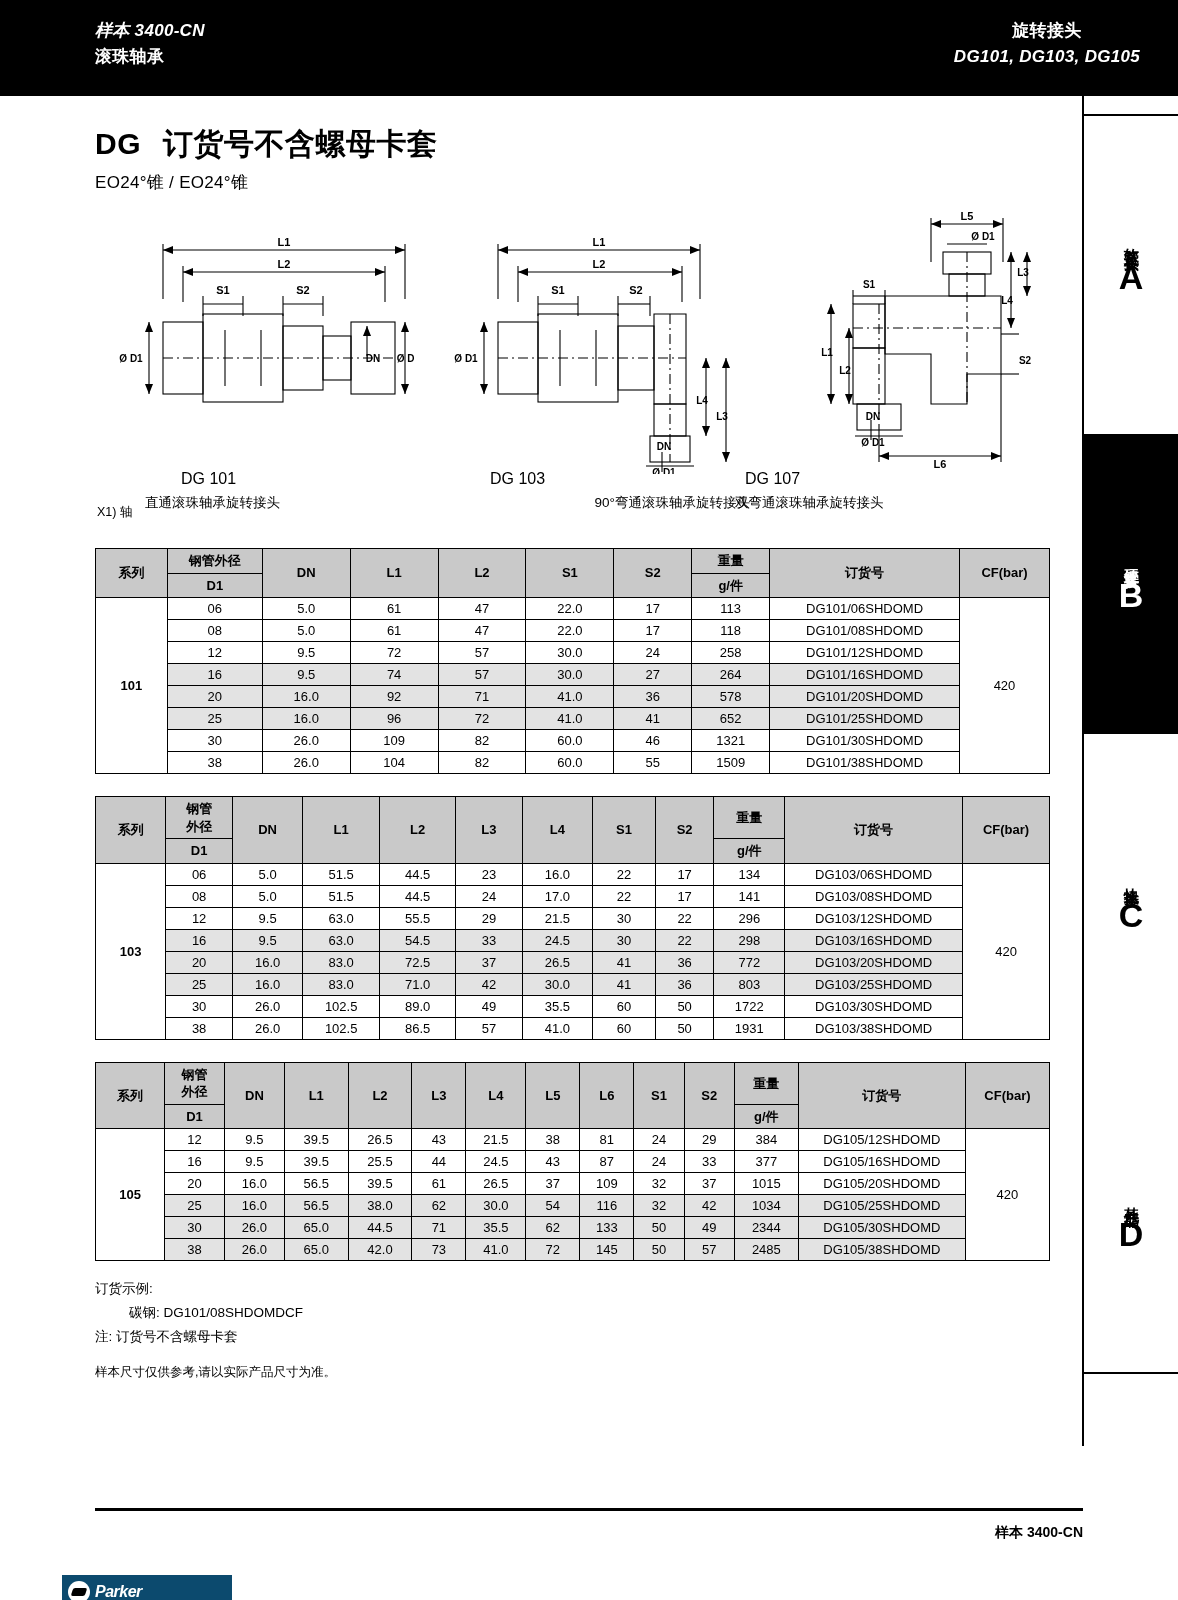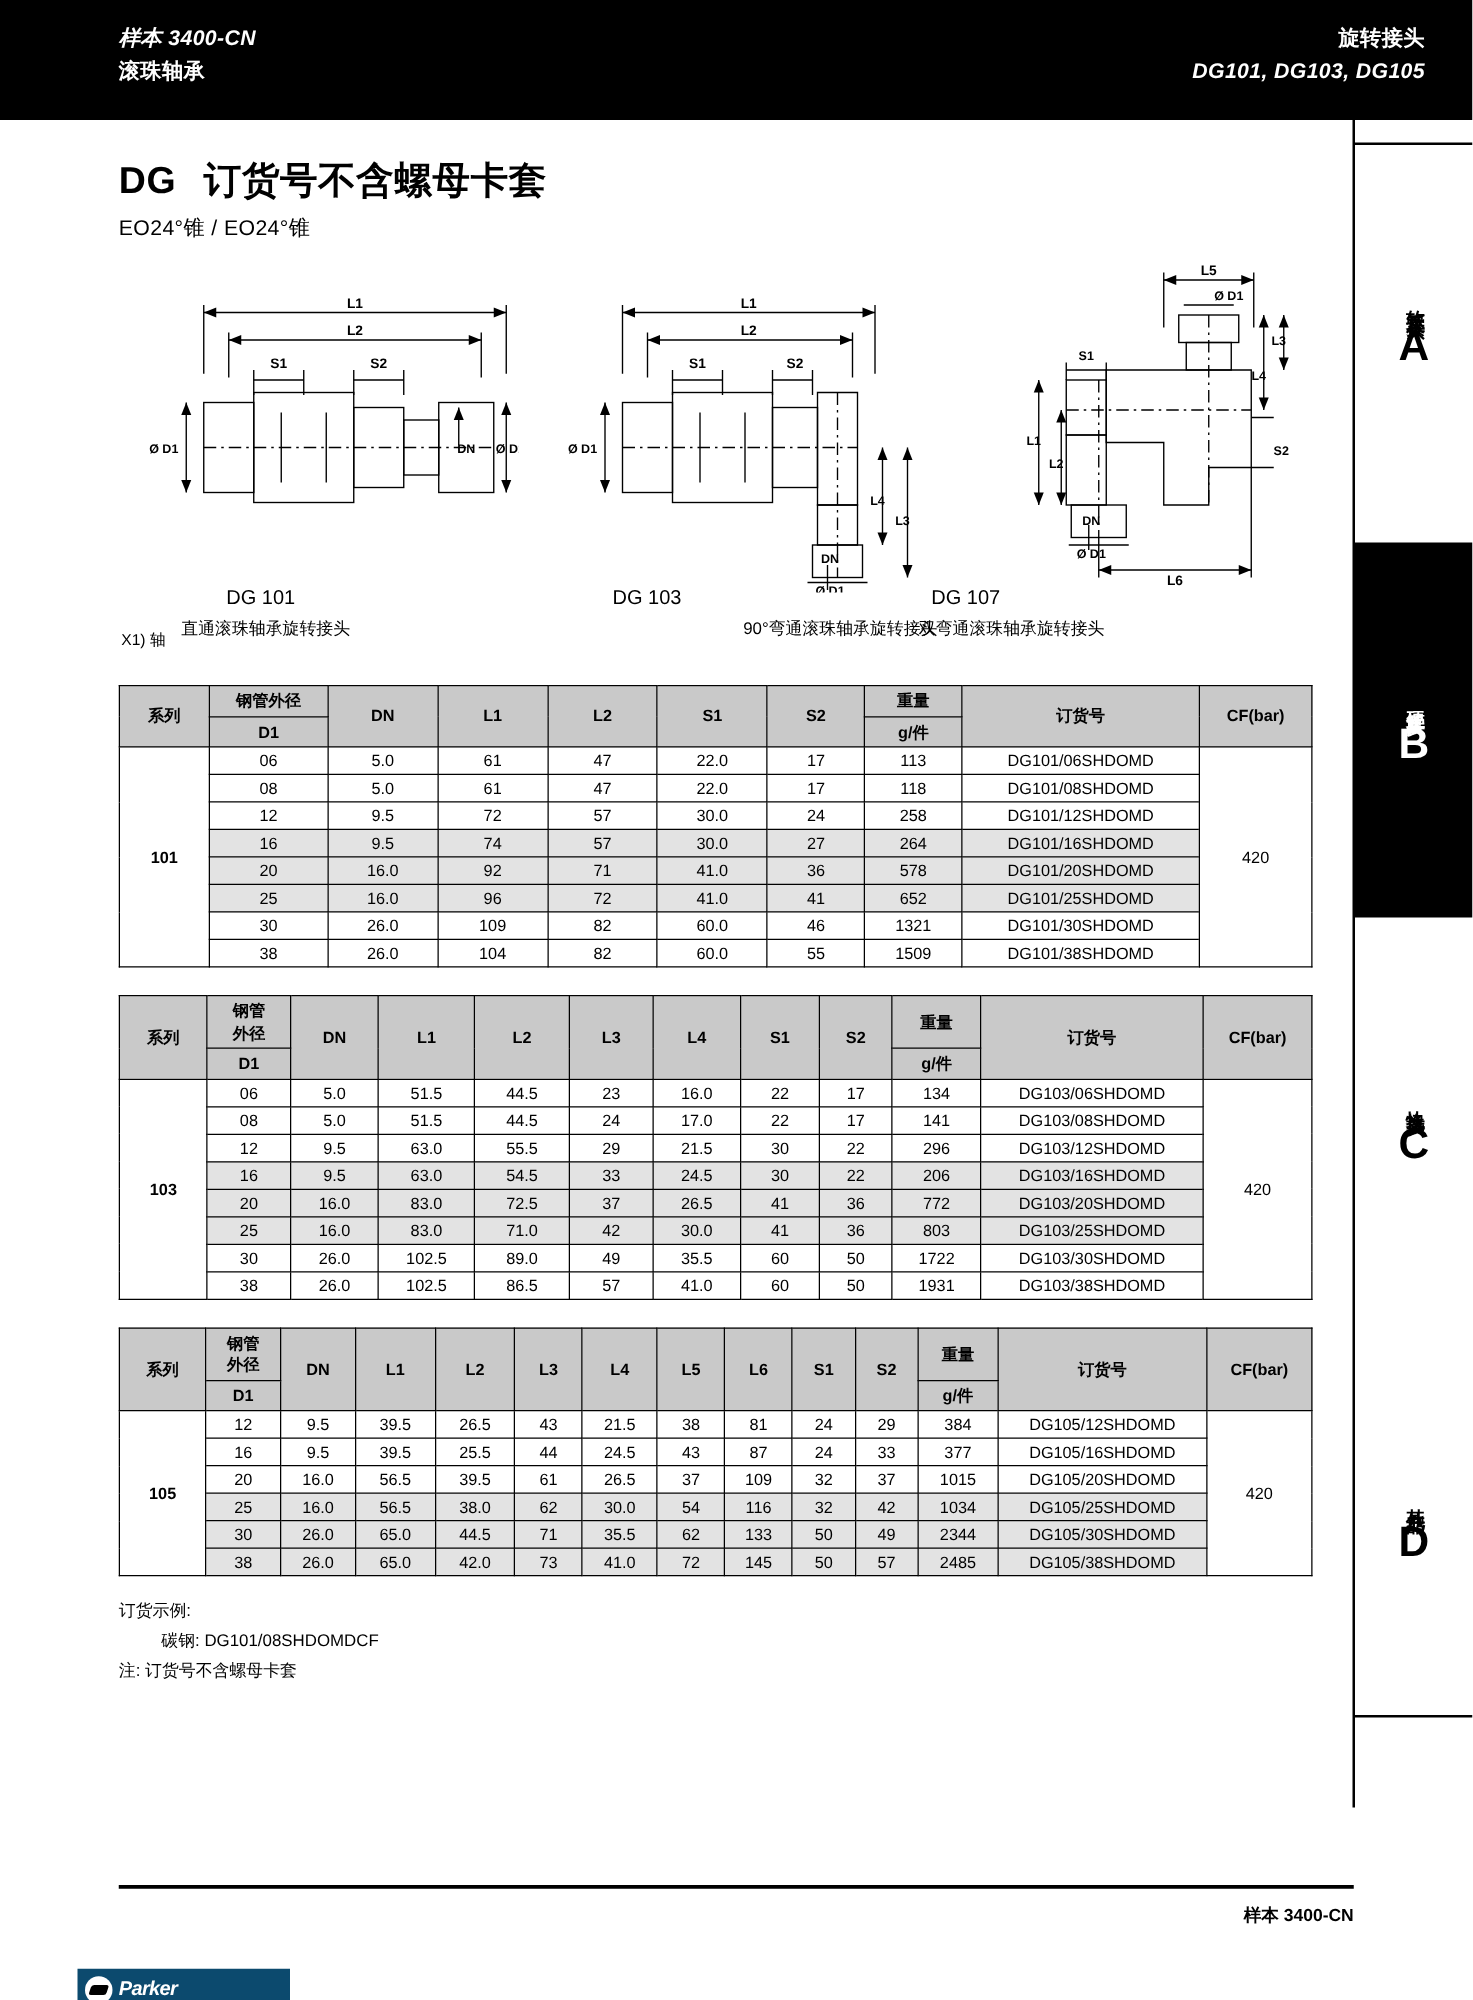--- a/index.html
+++ b/index.html
@@ -21,21 +21,21 @@
     height: 96px;
     padding: 18px 38px 0 95px;
     display: flex;
     justify-content: space-between;
     align-items: flex-start;
   }
   .hdr-left { line-height: 1.55; }
   .hdr-right { text-align: right; line-height: 1.55; }
   .hdr-line1 { font-size: 17px; font-weight: bold; font-style: italic; letter-spacing: .3px; }
   .hdr-line2 { font-size: 17px; font-weight: bold; letter-spacing: .3px; }
-  .hdr-right .hdr-line1 { font-style: normal; }
+  .hdr-right .hdr-line1 { font-style: normal; text-align: center; }
   .hdr-right .hdr-line2 { font-style: italic; }
 
   
   .tab-rail {
     position: absolute;
     right: 0;
     top: 96px;
     width: 96px;
     height: 1350px;
     border-left: 2px solid #000;
@@ -622,21 +622,21 @@
       </tr>
       <tr class="shaded">
         <td>16</td>
         <td>9.5</td>
         <td>63.0</td>
         <td>54.5</td>
         <td>33</td>
         <td>24.5</td>
         <td>30</td>
         <td>22</td>
-        <td>206</td>
+        <td>298</td>
         <td class="ord">DG103/16SHDOMD</td>
       </tr>
       <tr class="shaded">
         <td>20</td>
         <td>16.0</td>
         <td>83.0</td>
         <td>72.5</td>
         <td>37</td>
         <td>26.5</td>
         <td>41</td>
@@ -795,20 +795,21 @@
         <td class="ord">DG105/38SHDOMD</td>
       </tr>
     </tbody>
   </table>
 
   <div class="notes">
     <div>订货示例:</div>
     <div class="indent">碳钢: DG101/08SHDOMDCF</div>
     <div>注: 订货号不含螺母卡套</div>
   </div>
+  <div class="disclaimer">样本尺寸仅供参考,请以实际产品尺寸为准。</div>
 
 </div>
 
 <div class="page-footer">
   <div class="footer-rule"></div>
   <div class="footer-right">样本 3400-CN</div>
   <div class="parker-logo">
     <span class="mark"></span>
     <span class="logo-text">Parker</span>
   </div>

